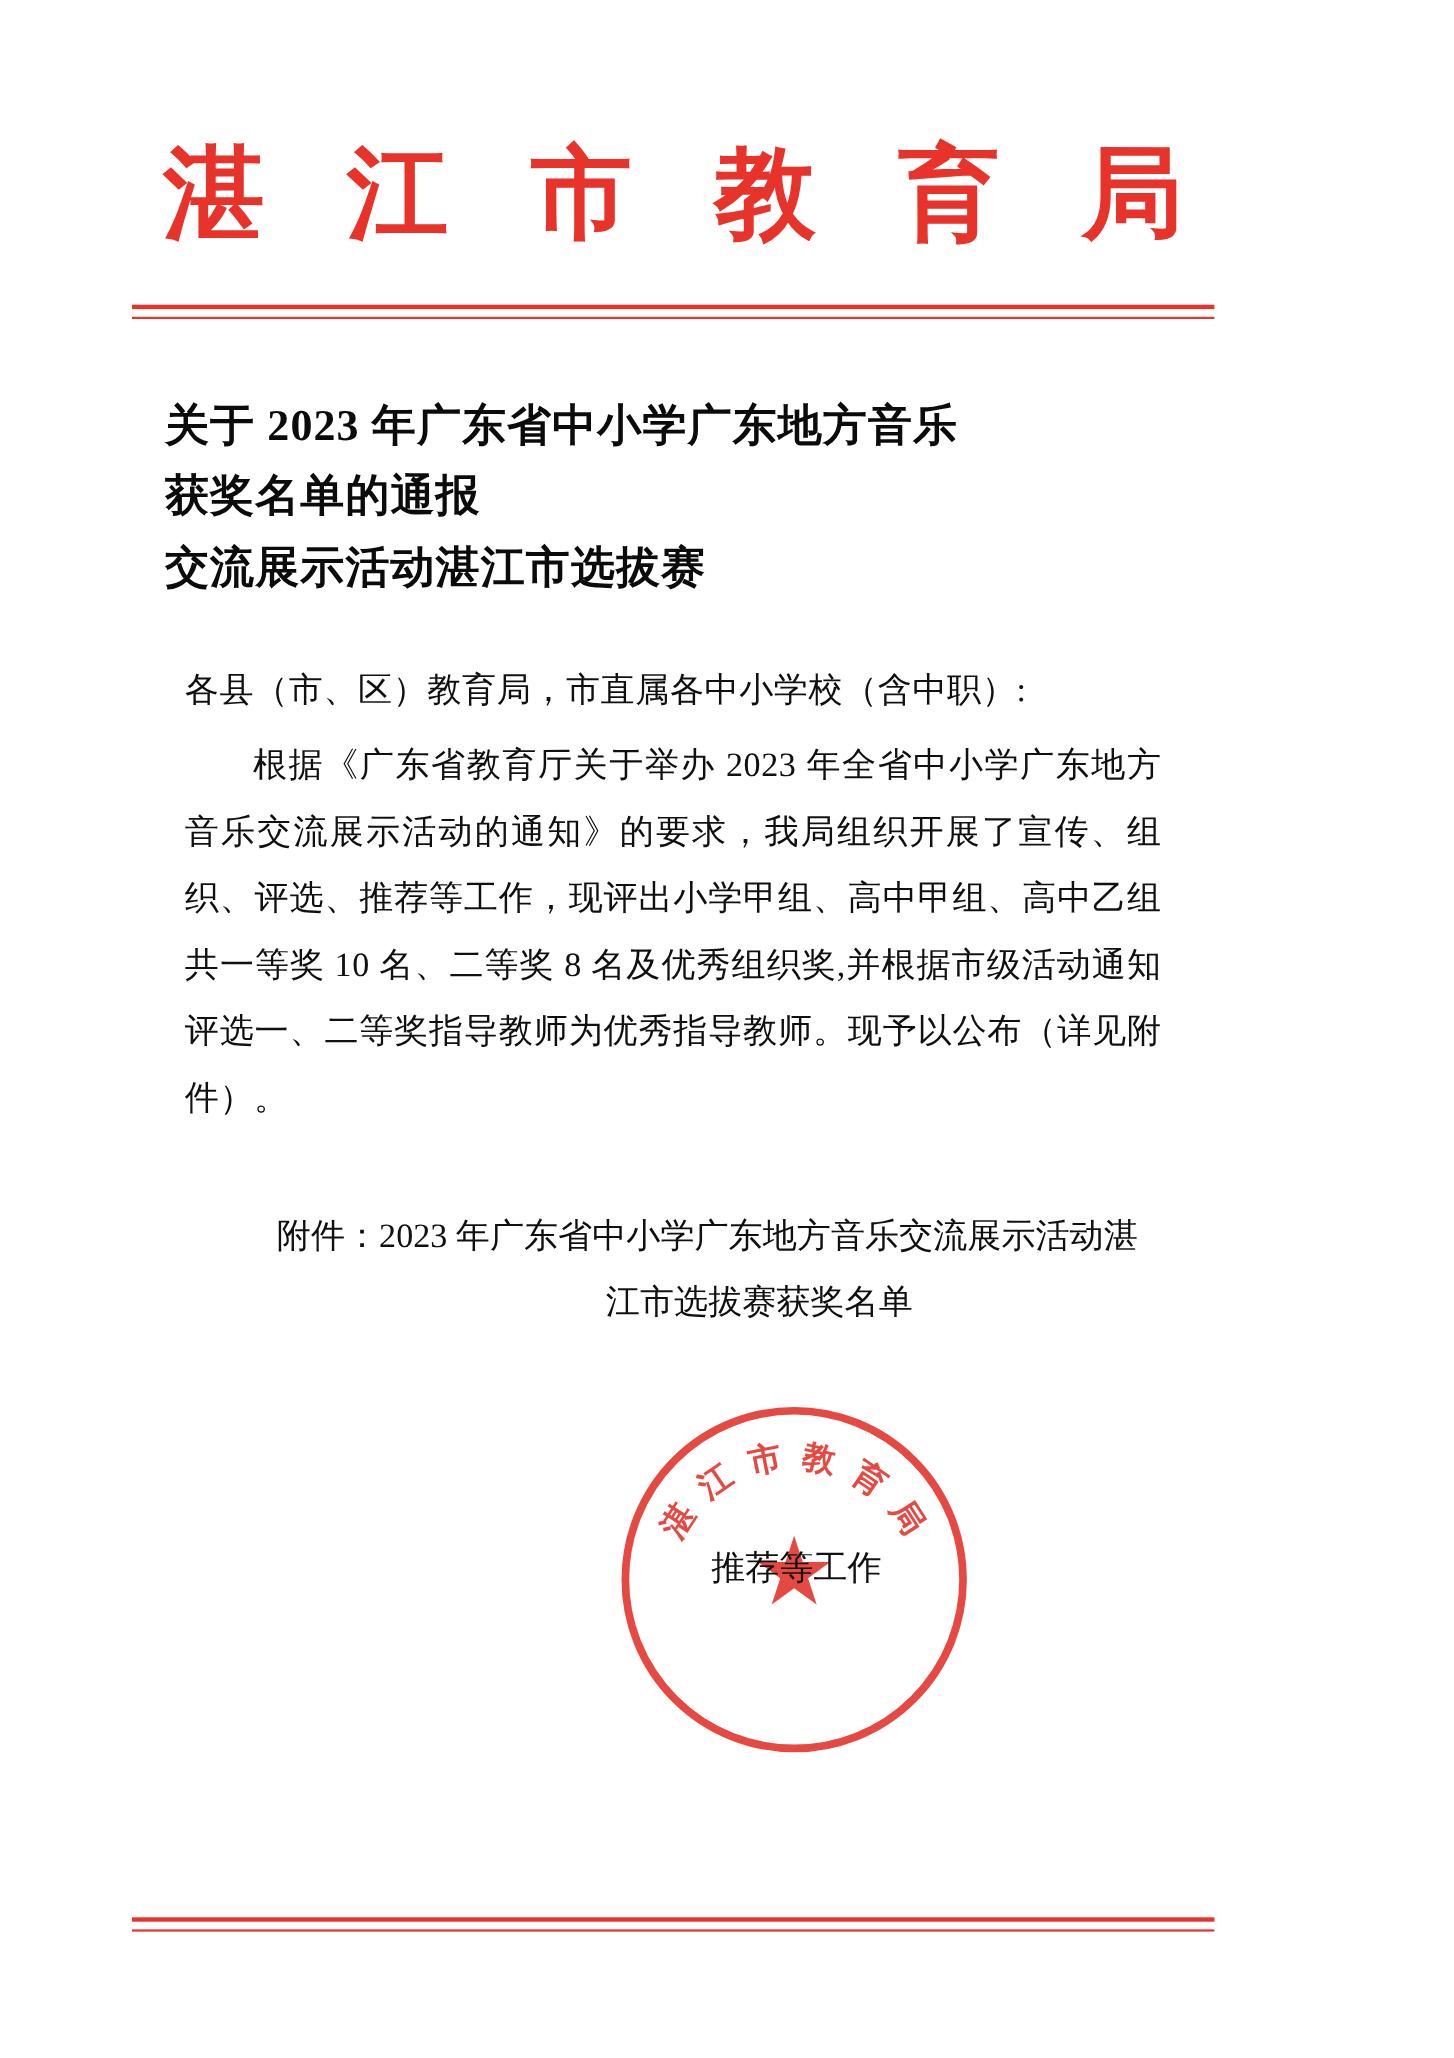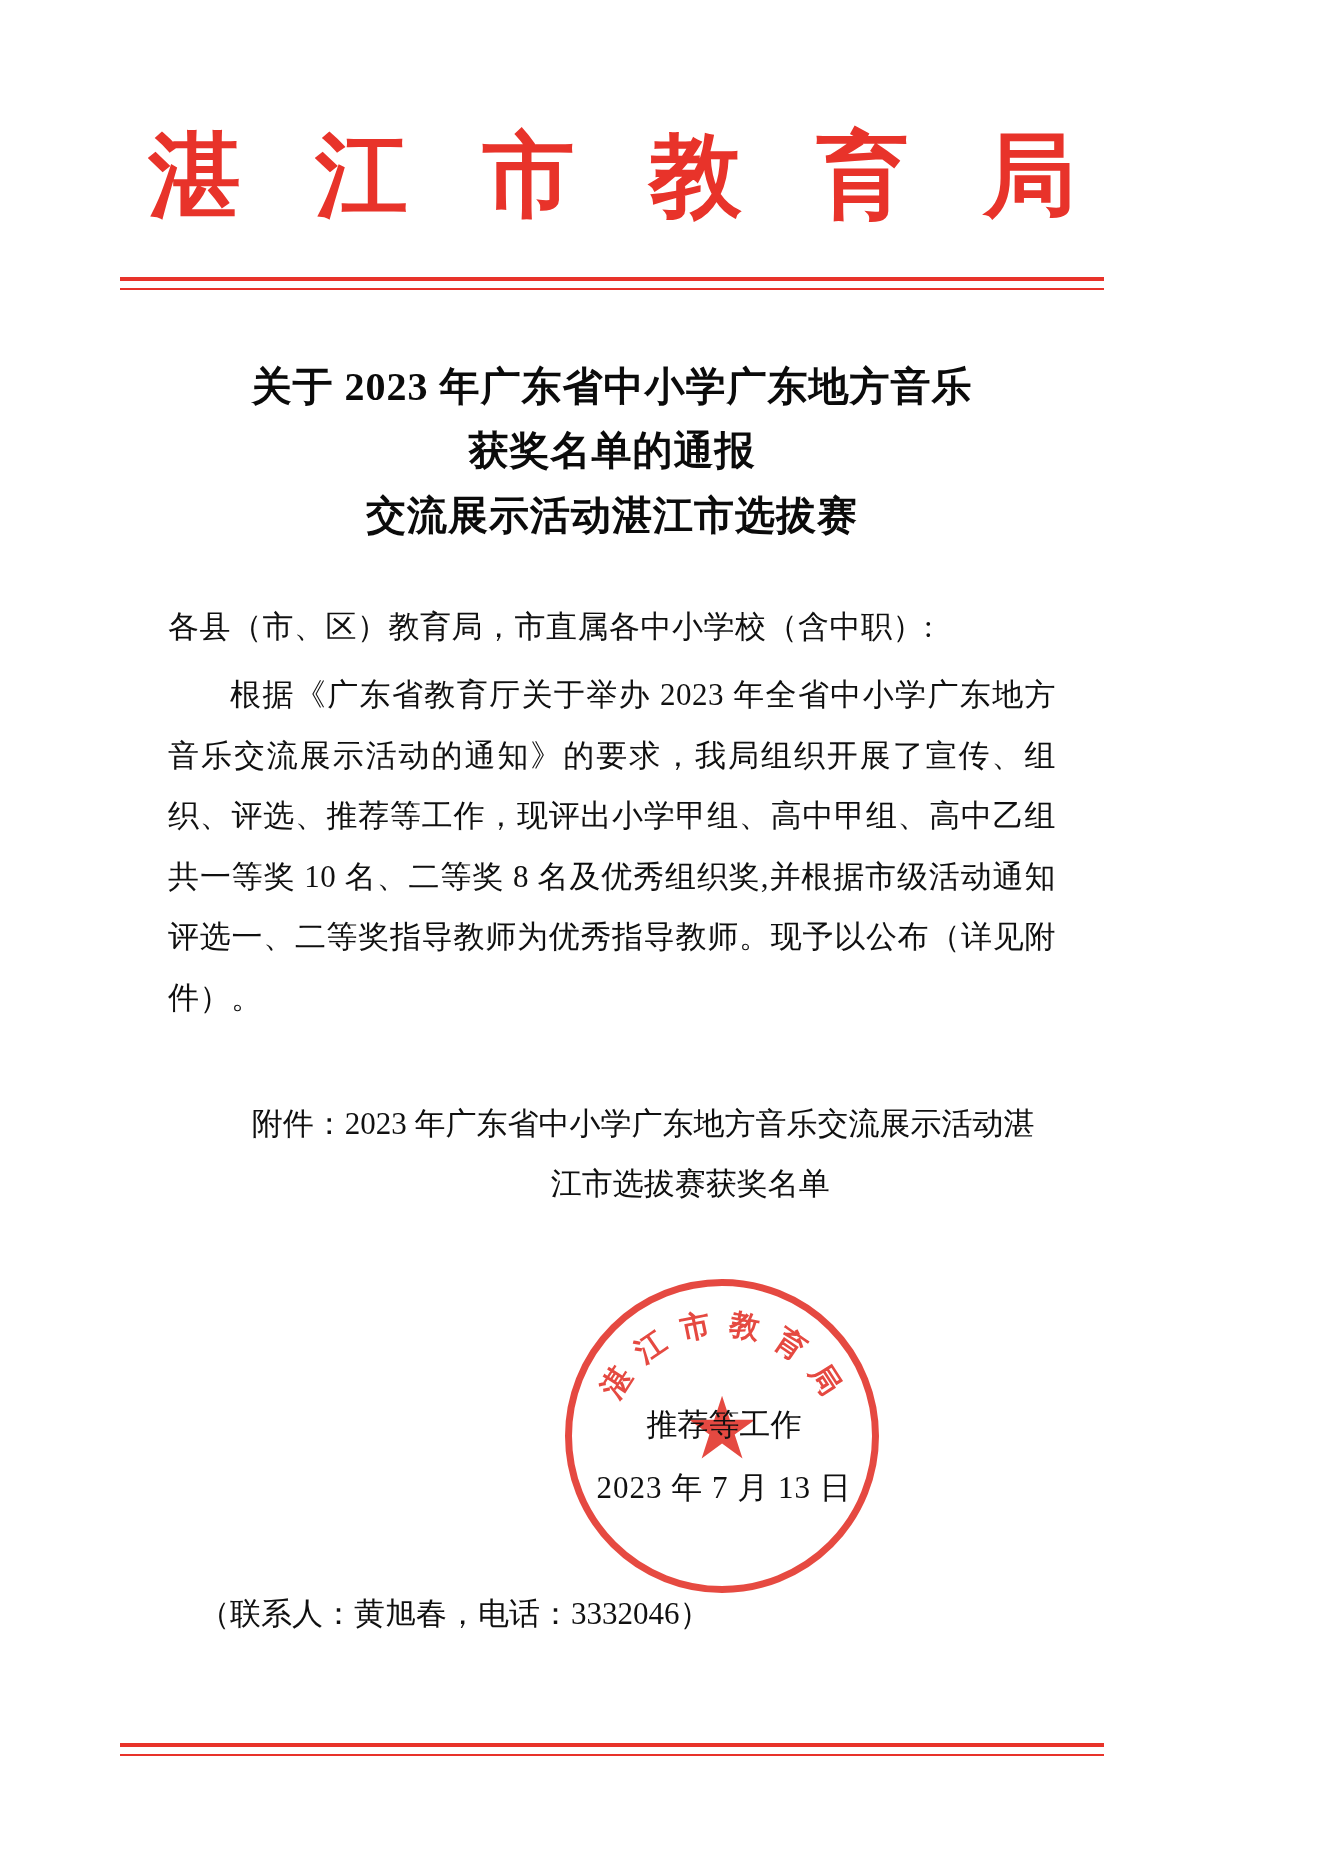--- a/index.html
+++ b/index.html
@@ -50,21 +50,20 @@
     position: absolute;
     left: 0;
     right: 0;
     top: 7px;
     border-top: 2px solid #e8332a;
   }
 
   
   .doc-title {
     margin: 74px 150px 0 150px;
-    text-align: center;
     font-weight: bold;
     font-size: 40px;
     line-height: 1.62;
     letter-spacing: 1px;
     color: #0b0b0b;
   }
   .doc-title div { white-space: nowrap; }
 
   
   .body-block {
@@ -210,20 +209,18 @@
         </defs>
         <text>
           <textPath href="#arcpath" startOffset="50%" text-anchor="middle">湛 江 市 教 育 局</textPath>
         </text>
       </svg>
       <div class="star">★</div>
     </div>
 
     <div class="sign-text">
       <div>推荐等工作</div>
-      <div class="date">2023 年 7 月 13 日</div>
     </div>
   </div>
 
-  <div class="contact">（联系人：黄旭春，电话：3332046）</div>
 
   <div class="red-rule-bottom"></div>
 </div>
 
 </body></html>

